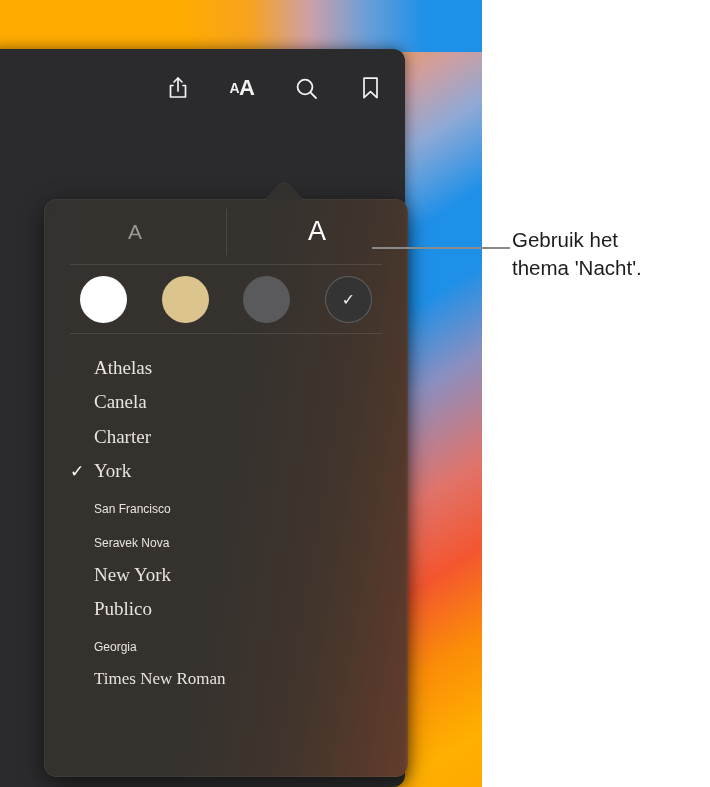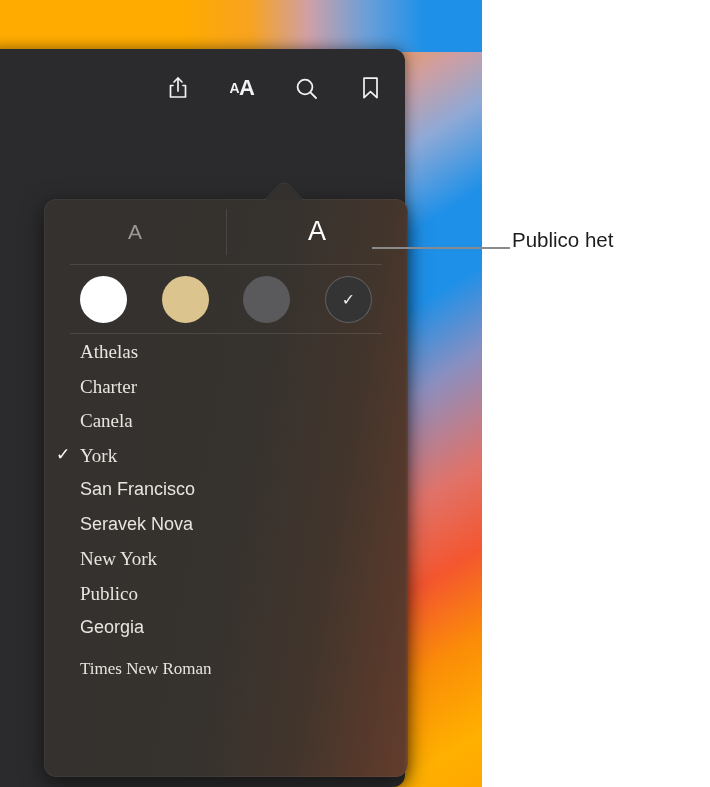--- a/index.html
+++ b/index.html
@@ -116,31 +116,31 @@
   .swatch.sepia  { background:#dcc48f; }
   .swatch.gray   { background:#5a5a5c; }
   .swatch.night  { background:#343434; box-shadow:inset 0 0 0 1px rgba(255,255,255,0.22); }
   .swatch .check { color:#f0f0f0; }
 
   
   #font-list {
     position:absolute; left:0; top:143px; width:100%;
   }
   .font-item {
-    height:34.5px; display:flex; align-items:flex-start;
-    padding-left:12px;
+    height:34.5px; display:flex; align-items:flex-end;
+    padding-left:26px;
   }
   .font-check {
     width:24px; flex:0 0 24px; color:#ffffff; font-size:17px; line-height:1; text-align:left;
   }
   .font-label {
     color:#e8e4df; font-size:19px; line-height:1;
   }
   .font-label.serif { font-family:"Liberation Serif", "DejaVu Serif", serif; }
-  .font-label.sans  { font-family:"Liberation Sans", "DejaVu Sans", sans-serif; font-size:18px; }
+  .font-label.sans  { font-family:"Liberation Sans", "DejaVu Sans", sans-serif; font-size:12px; }
   .font-label.tnr   { font-family:"Liberation Serif", "DejaVu Serif", serif; font-size:17px;margin-top:7px; }
 
   
   #callout-line {
     position:absolute; left:372px; top:247px; width:138px; height:2px;
     background:#8a8a8a;
   }
   #callout-text {
     position:absolute; left:512px; top:226px; width:196px;
     color:#1d1d1f; font-size:20.5px; line-height:28px;
@@ -222,26 +222,26 @@
 
     <div id="font-list">
 
       <div class="font-item">
         <span class="font-check"></span>
         <span class="font-label serif">Athelas</span>
       </div>
 
       <div class="font-item">
         <span class="font-check"></span>
+        <span class="font-label serif">Canela</span>
+      </div>
+
+      <div class="font-item">
+        <span class="font-check"></span>
         <span class="font-label serif">Charter</span>
-      </div>
-
-      <div class="font-item">
-        <span class="font-check"></span>
-        <span class="font-label serif">Canela</span>
       </div>
 
 
       <div class="font-item">
         <span class="font-check">✓</span>
         <span class="font-label serif">York</span>
       </div>
 
 
       <div class="font-item">
@@ -273,14 +273,15 @@
         <span class="font-check"></span>
         <span class="font-label tnr">Times New Roman</span>
       </div>
 
     </div>
   </div>
 </div>
 
 <div id="callout-line"></div>
 <div id="callout-text">
-  <span>Publico het</span>
+  <span>Gebruik het</span>
+  <span>thema 'Nacht'.</span>
 </div>
 
 </body></html>

